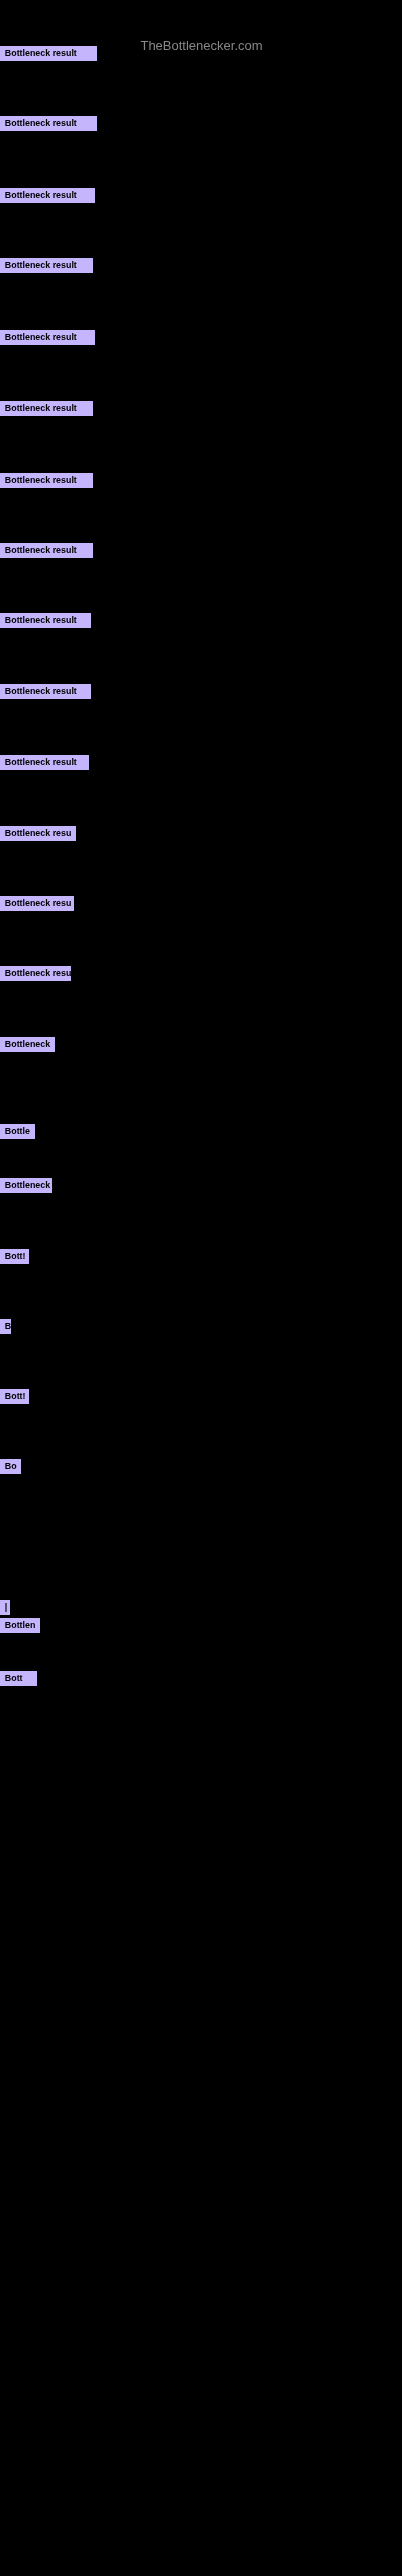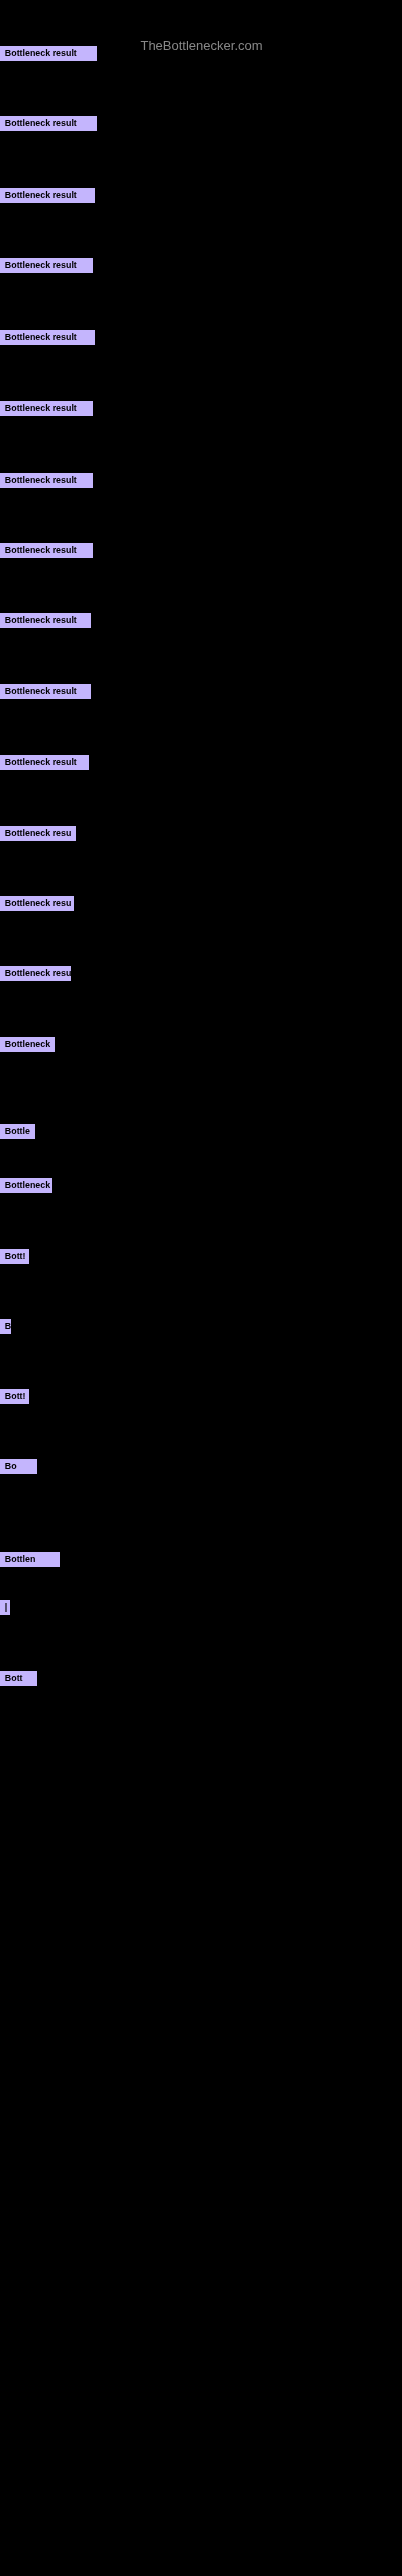--- a/index.html
+++ b/index.html
@@ -56,18 +56,18 @@
     <div class="bottleneck-label" style="top: 755px; width: 89px;">Bottleneck result</div>
     <div class="bottleneck-label" style="top: 826px; width: 76px;">Bottleneck resu</div>
     <div class="bottleneck-label" style="top: 896px; width: 74px;">Bottleneck resu</div>
     <div class="bottleneck-label" style="top: 966px; width: 71px;">Bottleneck resu</div>
     <div class="bottleneck-label" style="top: 1037px; width: 55px;">Bottleneck</div>
     <div class="bottleneck-label" style="top: 1108px; width: 35px; margin-top: 16px;">Bottle</div>
     <div class="bottleneck-label" style="top: 1178px; width: 52px;">Bottleneck</div>
     <div class="bottleneck-label" style="top: 1249px; width: 29px;">Bott!</div>
     <div class="bottleneck-label" style="top: 1319px; width: 11.3px;">B</div>
     <div class="bottleneck-label" style="top: 1389px; width: 29px;">Bott!</div>
-    <div class="bottleneck-label" style="top: 1459px; width: 37px;">Bo</div>
-    <div class="bottleneck-label" style="top: 1552px; width: 60px;">Bottlen</div>
+    <div class="bottleneck-label" style="top: 1459px; width: 21px;">Bo</div>
+    <div class="bottleneck-label" style="top: 1618px; width: 40px;">Bottlen</div>
     <div class="bottleneck-label" style="top: 1600px; width: 4.8px;">|</div>
     <div class="bottleneck-label" style="top: 1671px; width: 37px;">Bott</div>
   </div>
 
 
 </body></html>

